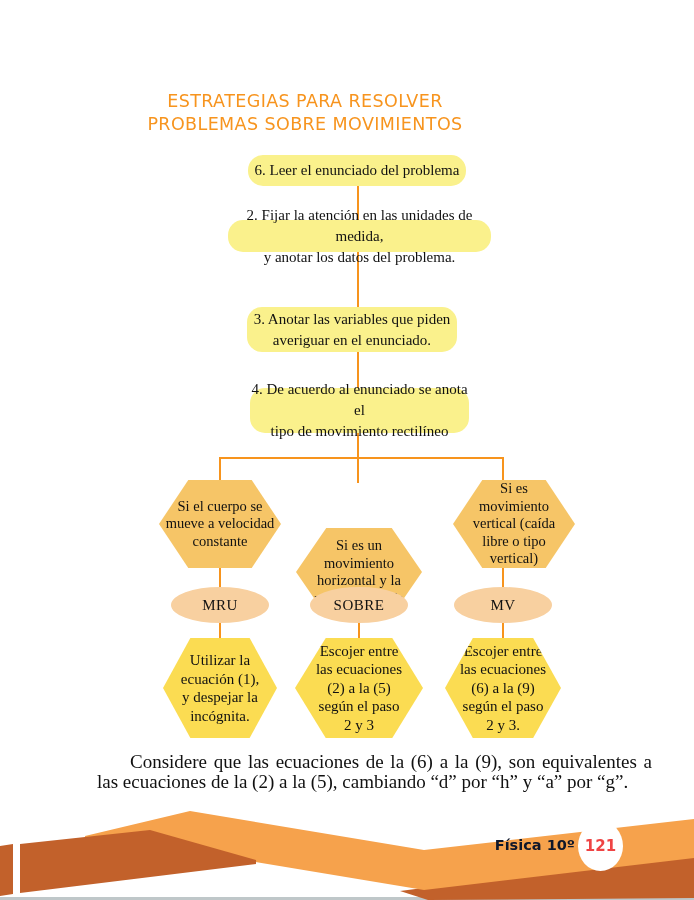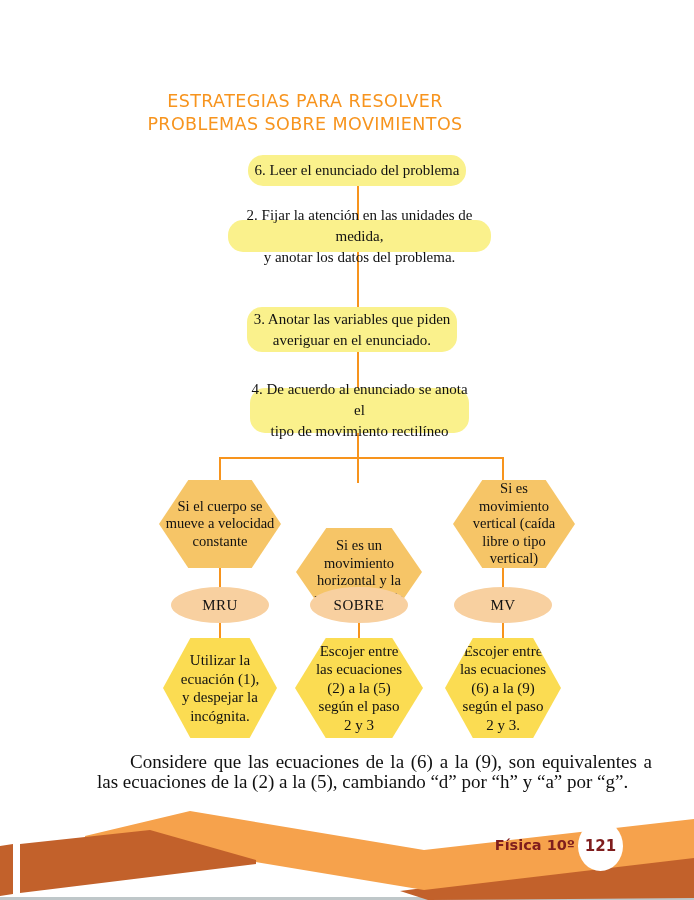--- a/index.html
+++ b/index.html
@@ -62,27 +62,27 @@
   .footnote{
     left:97px;top:752px;width:555px;color:#111;
     font-size:19px;line-height:19.5px;text-indent:33px;z-index:1;text-align:justify;
   }
 
   
   .ribbon-layer{left:0;top:800px;width:694px;height:100px;z-index:1;}
   .footer-subject{
     left:430px;top:837px;width:145px;text-align:right;
     font-family:"DejaVu Sans", sans-serif;font-weight:bold;
-    font-size:14.5px;color:#7f1d1d;z-index:3;
+    font-size:14.5px;color:#0f172a;z-index:3;
   }
   .page-badge{
     left:578px;top:821px;width:45px;height:50px;background:#ffffff;
     border-radius:50%;display:flex;align-items:center;justify-content:center;
     font-family:"DejaVu Sans", sans-serif;font-weight:bold;
-    font-size:15px;color:#7f1d1d;z-index:3;
+    font-size:15px;color:#ef4444;z-index:3;
   }
   .bottom-edge{left:0;bottom:0;width:694px;height:3px;background:#bfc7c9;z-index:0;}
 </style>
 </head>
 <body>
 
 <svg class="abs connector-layer" viewBox="0 0 694 900" xmlns="http://www.w3.org/2000/svg">
   <g stroke="#F7941D" stroke-width="2">
     <line x1="358" y1="185" x2="358" y2="458"></line>
     <line x1="220" y1="458" x2="503" y2="458"></line>

